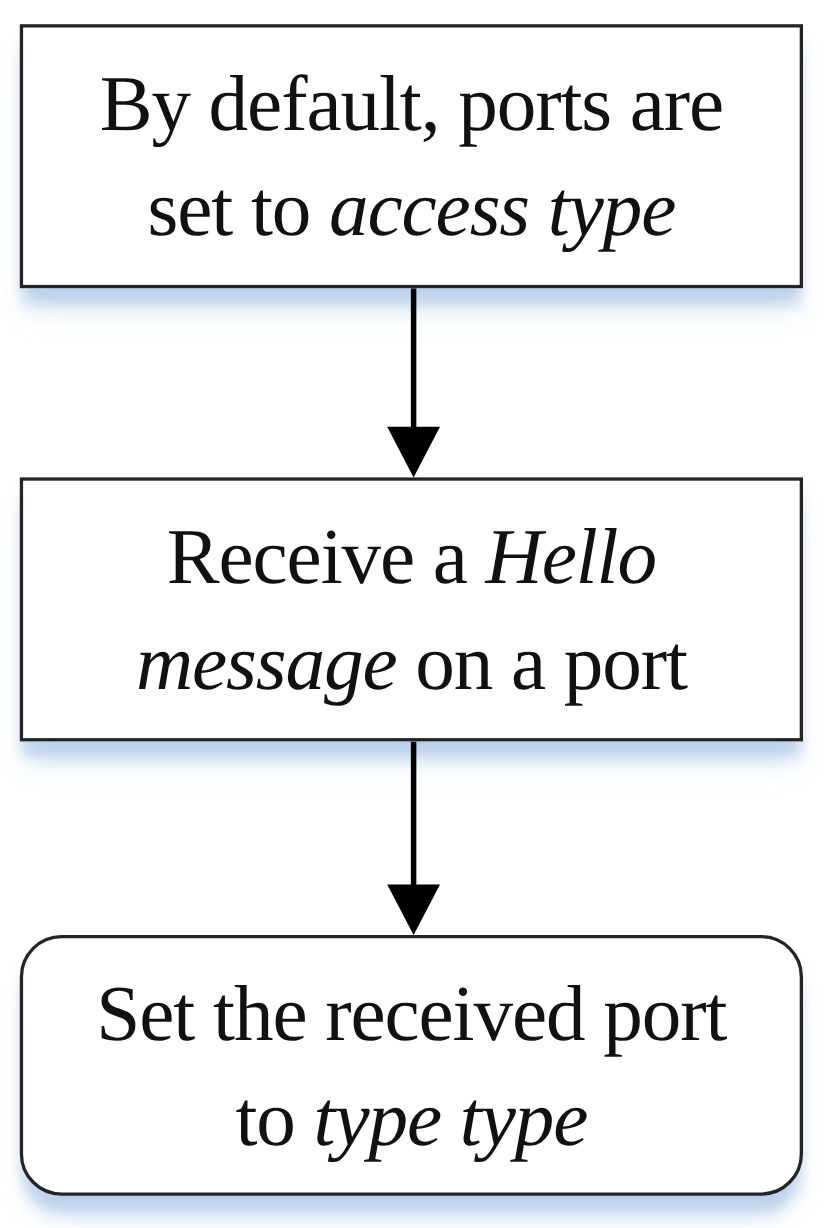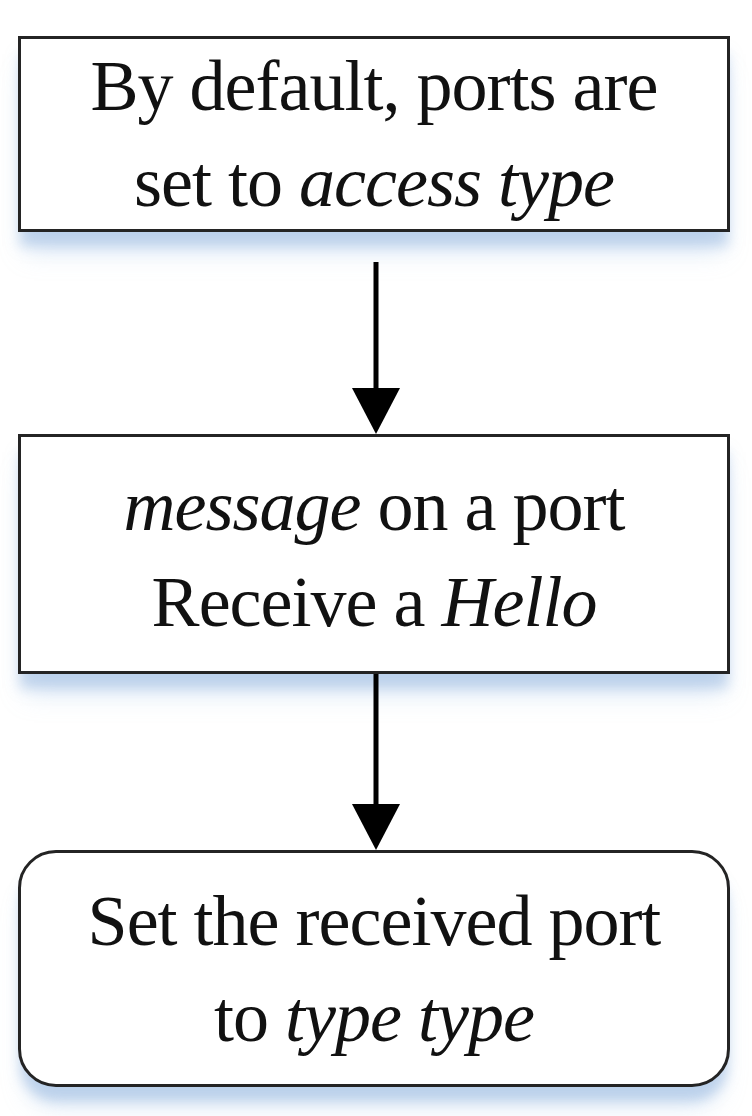--- a/index.html
+++ b/index.html
@@ -26,21 +26,21 @@
     border:3px solid var(--border);
     display:flex;flex-direction:column;
     justify-content:center;align-items:center;
     text-align:center;
     font-size:72px;
     line-height:96px;
     letter-spacing:-1px;
     box-shadow:0 16px 12px -2px rgba(154,186,224,0.55),
                0 28px 24px -8px rgba(170,200,235,0.35);
   }
-  .n0{top:36px;height:196px;}
+  .n0{top:22px;height:240px;}
   .n1{top:434px;height:240px;}
   .n2{top:850px;height:237px;border-radius:38px;text-align:right;}
   .it{font-style:italic;}
   .arrow{position:absolute;left:346px;display:block;}
   .a1{top:262px;}
   .a2{top:674px;}
   .line-row{white-space:nowrap;}
 </style>
 </head>
 <body>
@@ -56,24 +56,24 @@
     </div>
   </div>
 
   <svg class="arrow a1" width="60" height="172" viewBox="0 0 60 172" aria-hidden="true">
     <line x1="30" y1="0" x2="30" y2="130" stroke="#000000" stroke-width="5"></line>
     <polygon points="6,126 54,126 30,172" fill="#000000"></polygon>
   </svg>
 
   <div class="node n1">
     <div class="line-row">
-      <span class="it">message</span><span> on a port</span>
+      <span>Receive a </span><span class="it">Hello</span>
     </div>
     <div class="line-row">
-      <span>Receive a </span><span class="it">Hello</span>
+      <span class="it">message</span><span> on a port</span>
     </div>
   </div>
 
   <svg class="arrow a2" width="60" height="176" viewBox="0 0 60 176" aria-hidden="true">
     <line x1="30" y1="0" x2="30" y2="134" stroke="#000000" stroke-width="5"></line>
     <polygon points="6,130 54,130 30,176" fill="#000000"></polygon>
   </svg>
 
   <div class="node n2">
     <div class="line-row">

